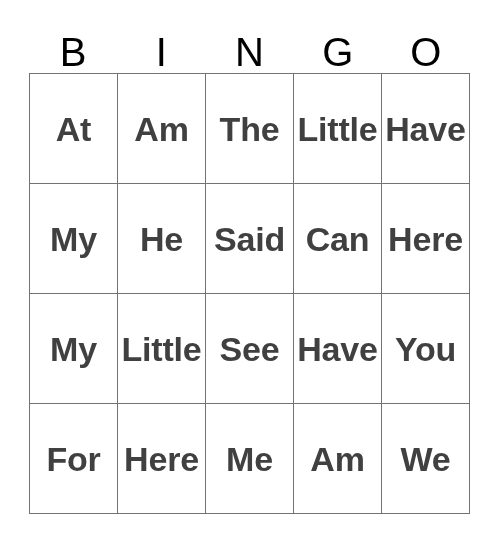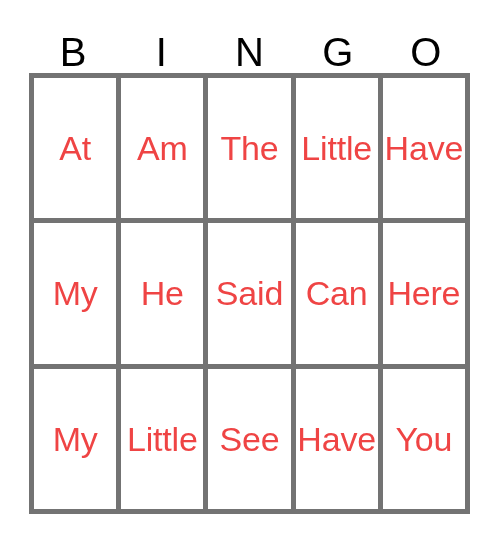--- a/index.html
+++ b/index.html
@@ -53,28 +53,28 @@
     top: 73px;
     width: 441px;
     height: 441px;
     border-collapse: collapse;
     table-layout: fixed;
     background: #ffffff;
   }
   .grid td {
     width: 20%;
     height: 88.2px;
-    border: 5px solid #737373;
+    border: 1px solid #737373;
     text-align: center;
     vertical-align: middle;
     padding: 0 1px;
     font-size: 34px;
     line-height: 36px;
-    font-weight: 400;
-    color: #ef4444;
+    font-weight: 700;
+    color: #404040;
     white-space: nowrap;
     overflow: hidden;
   }
   .cell-text {
     display: block;
     width: 100%;
     text-align: center;
     letter-spacing: -0.2px;
   }
 </style>
@@ -137,16 +137,33 @@
         <td>
             <span class="cell-text">See</span>
           </td>
         <td>
             <span class="cell-text">Have</span>
           </td>
         <td>
             <span class="cell-text">You</span>
           </td>
       </tr>
+      <tr>
+        <td>
+            <span class="cell-text">For</span>
+          </td>
+        <td>
+            <span class="cell-text">Here</span>
+          </td>
+        <td>
+            <span class="cell-text">Me</span>
+          </td>
+        <td>
+            <span class="cell-text">Am</span>
+          </td>
+        <td>
+            <span class="cell-text">We</span>
+          </td>
+      </tr>
     </tbody>
   </table>
 
 </div>
 
 </body></html>

